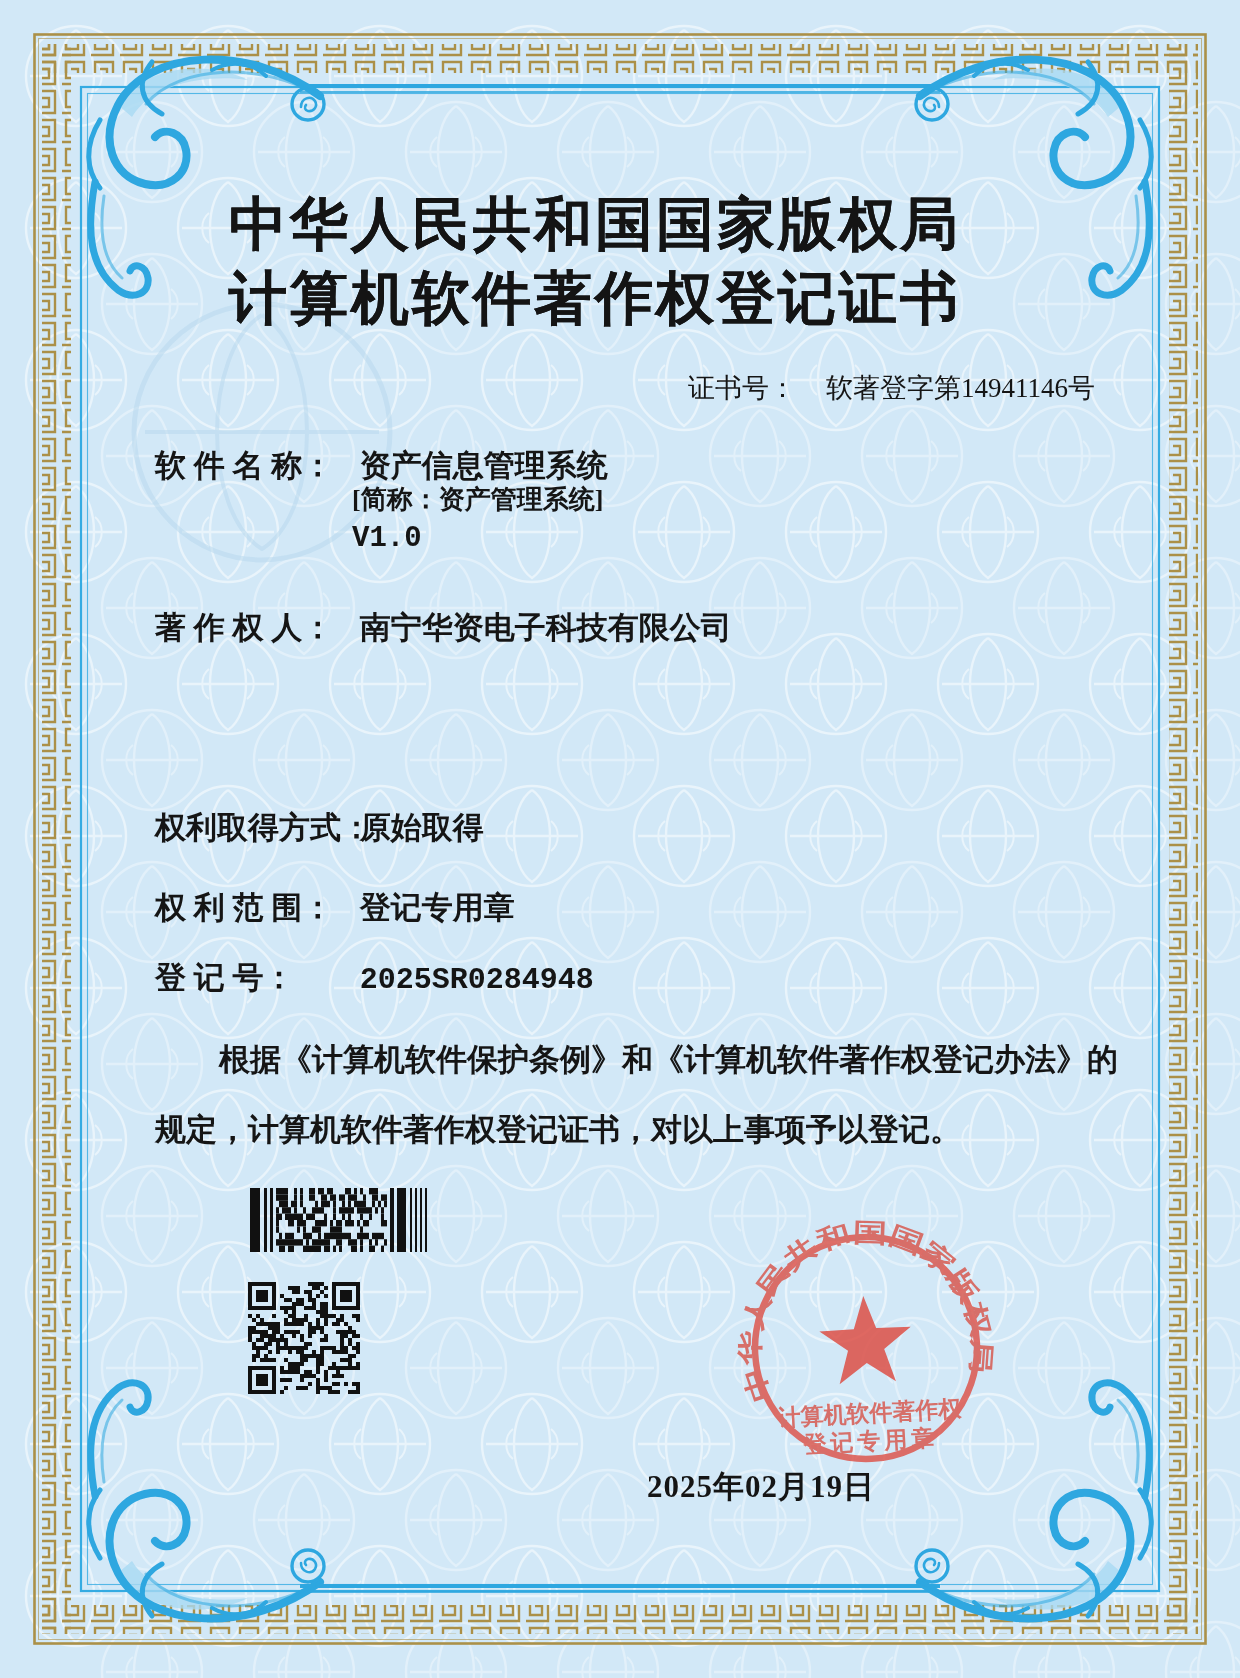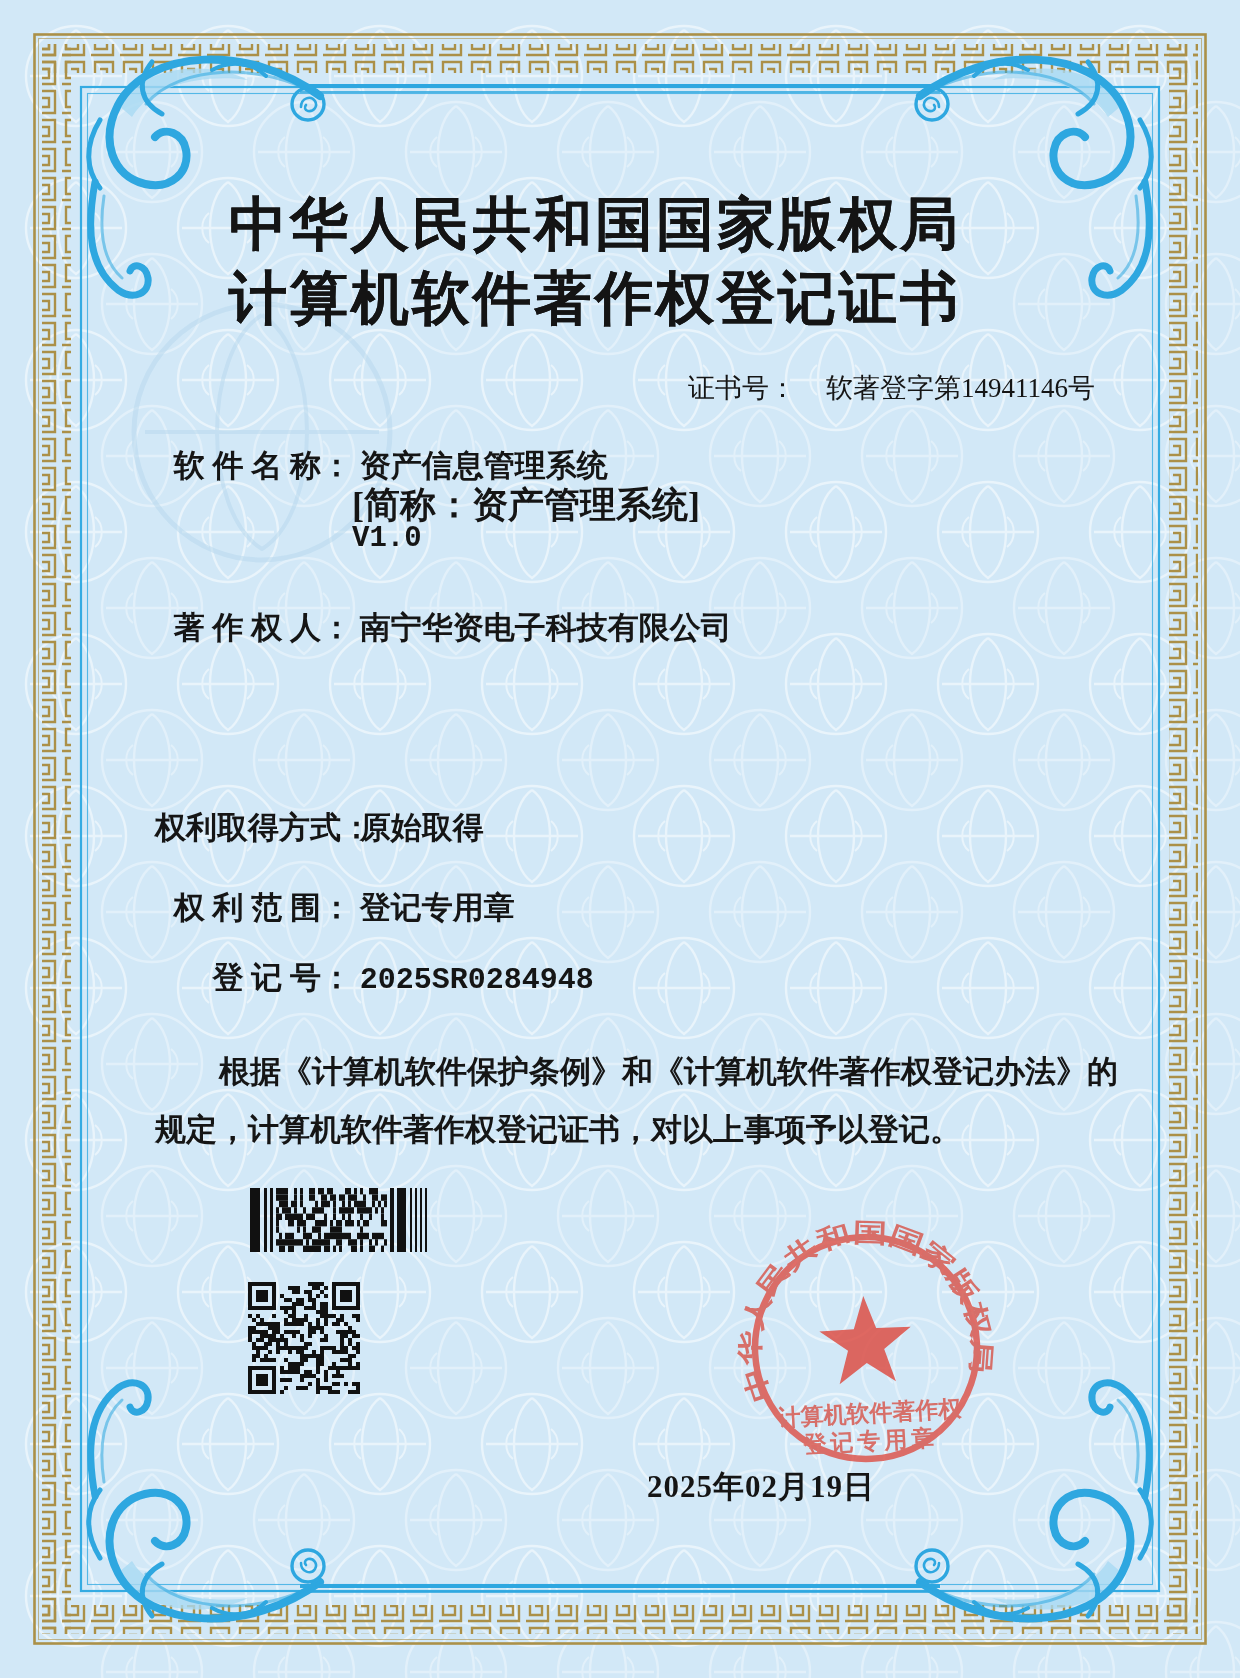--- a/index.html
+++ b/index.html
@@ -19,28 +19,28 @@
     font-size:58px;font-weight:bold;letter-spacing:3px;line-height:1;
     color:#141414;text-shadow:0 0 .5px #141414;
   }
   .certno{
     top:370px;right:145px;font-size:27px;font-weight:normal;white-space:nowrap;
   }
   .certno .gap{display:inline-block;width:30px;}
   .row{
     left:155px;font-size:31px;font-weight:bold;white-space:nowrap;line-height:1;
   }
-  .row .lbl{display:inline-block;width:197px;text-align:right;}
+  .row .lbl{display:inline-block;width:197px;}
   .row .val{}
   .mono{font-family:"Liberation Mono","DejaVu Sans Mono",monospace;font-weight:bold;}
-  .subline{left:352px;font-size:36px;font-weight:bold;line-height:1;white-space:nowrap;}
+  .subline{left:352px;font-size:26px;font-weight:bold;line-height:1;white-space:nowrap;}
   .para{
     left:155px;width:945px;font-size:31px;font-weight:bold;line-height:1.15;white-space:nowrap;
   }
-  .indent{padding-left:64px;margin-top:12px;}
+  .indent{padding-left:64px;}
   .date{
     top:1466px;left:647px;width:330px;
     font-size:31px;font-weight:bold;letter-spacing:1px;
   }
 </style>
 </head>
 <body>
 
 <svg id="bg-layer" class="abs" style="left:0;top:0;" width="1240" height="1678" viewBox="0 0 1240 1678">
   <defs>

